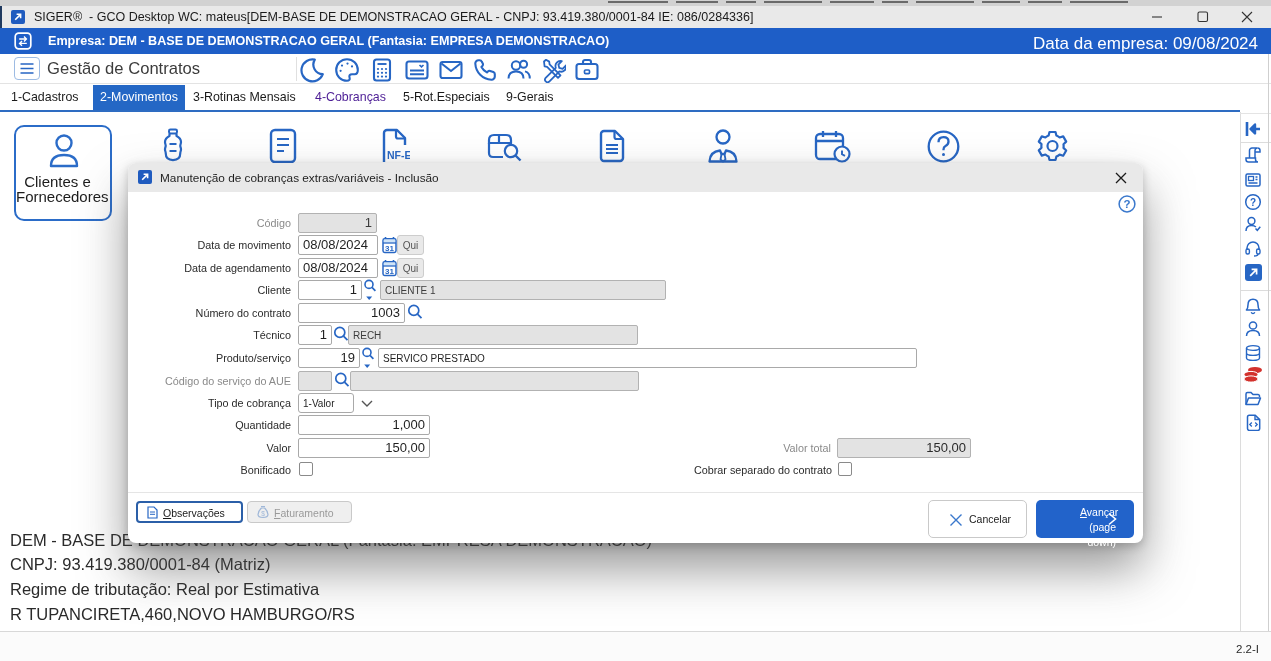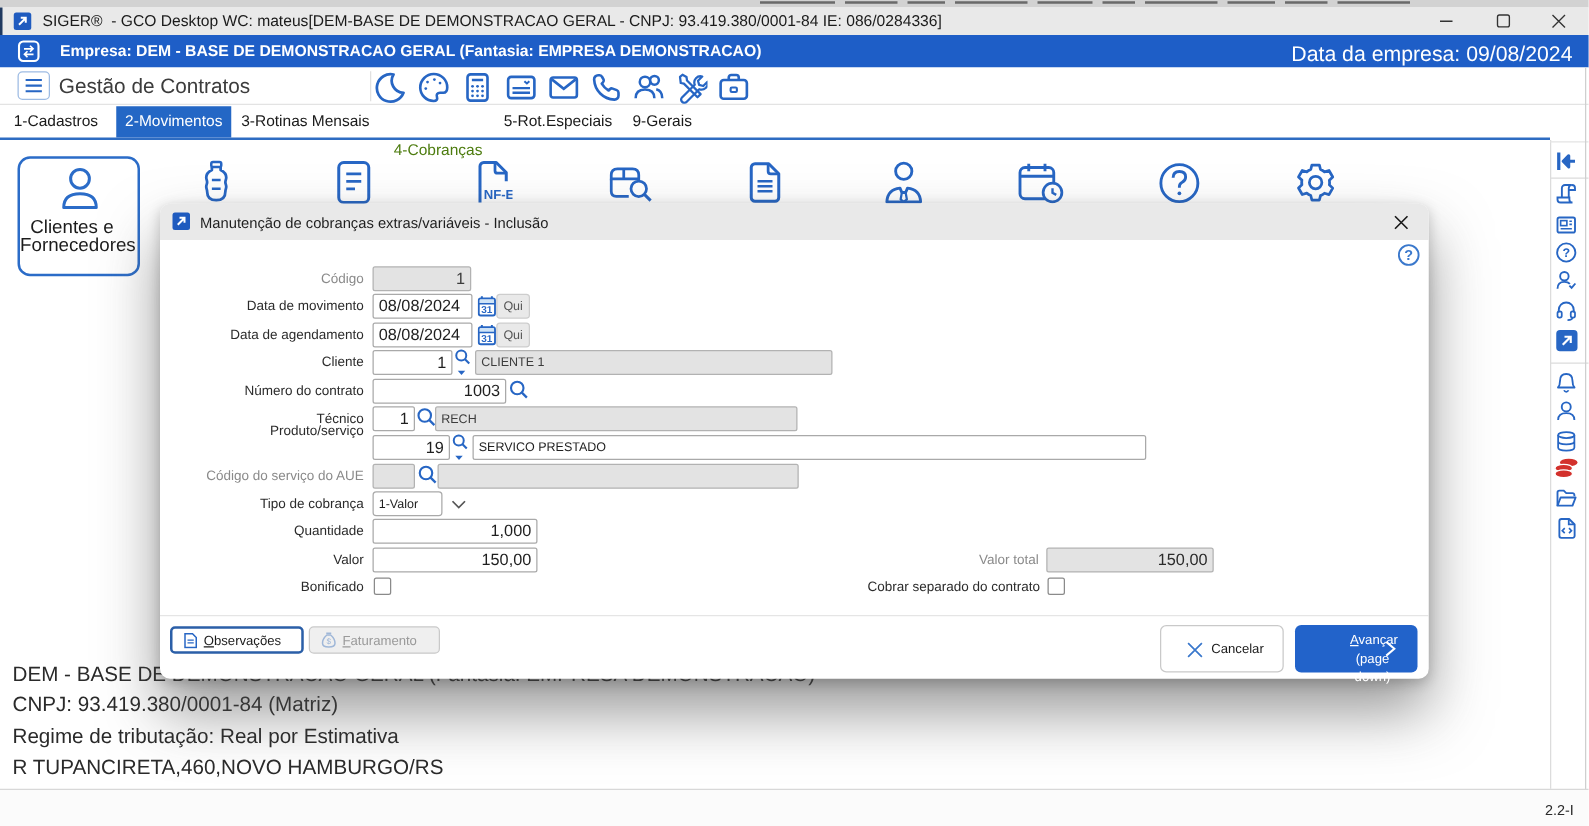--- a/index.html
+++ b/index.html
@@ -118,21 +118,21 @@
         <rect x="10.5" y="13" width="5" height="3.6" rx="1" fill="none" stroke="#2766c4" stroke-width="1.7"></rect>
       </svg>
   </div>
 </div>
 
 <div class="abs" style="left:0;top:85px;width:1271px;height:27px;background:#fff;">
   <div class="abs" style="left:0;top:25px;width:1240px;height:2px;background:#2e6cc2;"></div>
   <div class="abs" style="left:11px;top:5px;font-size:12.4px;color:#1a1a1a;">1-Cadastros</div>
   <div class="abs" style="left:93px;top:0;width:92px;height:25px;background:#2467c5;color:#fff;font-size:12.4px;text-align:center;line-height:25px;">2-Movimentos</div>
   <div class="abs" style="left:193px;top:5px;font-size:12.4px;color:#1a1a1a;">3-Rotinas Mensais</div>
-  <div class="abs" style="left:315px;top:5px;font-size:12.4px;color:#4d7c0f;margin-top:23px;">4-Cobranças</div>
+  <div class="abs" style="left:315px;top:5px;font-size:12.4px;color:#4c1d95;">4-Cobranças</div>
   <div class="abs" style="left:403px;top:5px;font-size:12.4px;color:#1a1a1a;">5-Rot.Especiais</div>
   <div class="abs" style="left:506px;top:5px;font-size:12.4px;color:#1a1a1a;">9-Gerais</div>
 </div>
 
 <div class="abs" style="left:10px;top:531px;font-size:16.5px;color:#2a2a2a;">DEM - BASE DE DEMONSTRACAO GERAL (Fantasia: EMPRESA DEMONSTRACAO)</div>
 <div class="abs" style="left:10px;top:555px;font-size:16.5px;color:#2a2a2a;">CNPJ: 93.419.380/0001-84 (Matriz)</div>
 <div class="abs" style="left:10px;top:580px;font-size:16.5px;color:#2a2a2a;">Regime de tributação: Real por Estimativa</div>
 <div class="abs" style="left:10px;top:605px;font-size:16.5px;color:#2a2a2a;text-align:center;">R TUPANCIRETA,460,NOVO HAMBURGO/RS</div>
 
 <div class="abs" style="left:14px;top:125px;width:98px;height:96px;border:2px solid #2b6cc8;border-radius:10px;background:#fff;">
@@ -325,21 +325,21 @@
       </svg>
 
     <div class="lbl" style="top:162px;">Técnico</div>
     <div class="inp num" style="left:170px;top:162px;width:34px;">1</div>
     <svg class="abs" style="left:205px;top:163px;" width="16" height="17" viewBox="0 0 16 17">
         <circle cx="6.8" cy="6.4" r="5" fill="none" stroke="#2766c4" stroke-width="1.7"></circle>
         <path d="M10.5 10.1 l4 4" stroke="#2766c4" stroke-width="1.8"></path>
       </svg>
     <div class="inp dis sm" style="left:220px;top:162px;width:290px;">RECH</div>
 
-    <div class="lbl" style="top:172px;">Produto/serviço</div>
+    <div class="lbl" style="top:185px;">Produto/serviço</div>
     <div class="inp num" style="left:170px;top:185px;width:62px;">19</div>
     <svg class="abs" style="left:233px;top:184px;" width="14" height="22" viewBox="0 0 14 22">
         <circle cx="6" cy="5.4" r="4" fill="none" stroke="#2766c4" stroke-width="1.6"></circle>
         <path d="M9 8.4 l3.4 3.4" stroke="#2766c4" stroke-width="1.7"></path>
         <path d="M3.2 17.5 h6 l-3 3.4 Z" fill="#2766c4"></path>
       </svg>
     <div class="inp sm" style="left:250px;top:185px;width:539px;color:#1f1f1f;">SERVICO PRESTADO</div>
 
     <div class="lbl dis" style="top:208px;">Código do serviço do AUE</div>
     <div class="inp dis" style="left:170px;top:208px;width:34px;"></div>
@@ -385,18 +385,18 @@
       </svg>
     <div class="abs" style="left:26px;top:5px;font-size:10.5px;color:#9a9a9a;"><span style="text-decoration:underline">F</span>aturamento</div>
   </div>
   <div class="abs" style="left:800px;top:337px;width:99px;height:38px;border:1px solid #c9c9c9;border-radius:5px;background:#fff;">
     <svg class="abs" style="left:20px;top:12px;" width="14" height="14" viewBox="0 0 14 14">
         <path d="M1.5 1.5 l11 11 M12.5 1.5 l-11 11" stroke="#3a78cc" stroke-width="1.4"></path>
       </svg>
     <div class="abs" style="left:40px;top:12px;font-size:10.5px;color:#1a1a1a;">Cancelar</div>
   </div>
   <div class="abs" style="left:908px;top:337px;width:98px;height:38px;border-radius:5px;background:#2263ca;">
-    <div class="abs" style="left:0;top:5px;width:80px;text-align:center;font-size:10.5px;color:#fff;line-height:15px;padding-left:44px;"><span style="text-decoration:underline">A</span>vançar<br>(page down)</div>
+    <div class="abs" style="left:0;top:5px;width:80px;text-align:right;font-size:10.5px;color:#fff;line-height:15px;padding-left:44px;"><span style="text-decoration:underline">A</span>vançar<br>(page down)</div>
     <svg class="abs" style="left:68px;top:11px;" width="16" height="16" viewBox="0 0 16 16">
         <path d="M5 2.5 l6.5 5.5 l-6.5 5.5" stroke="#fff" stroke-width="1.6" fill="none"></path>
       </svg>
   </div>
 </div>
 
 </body></html>

